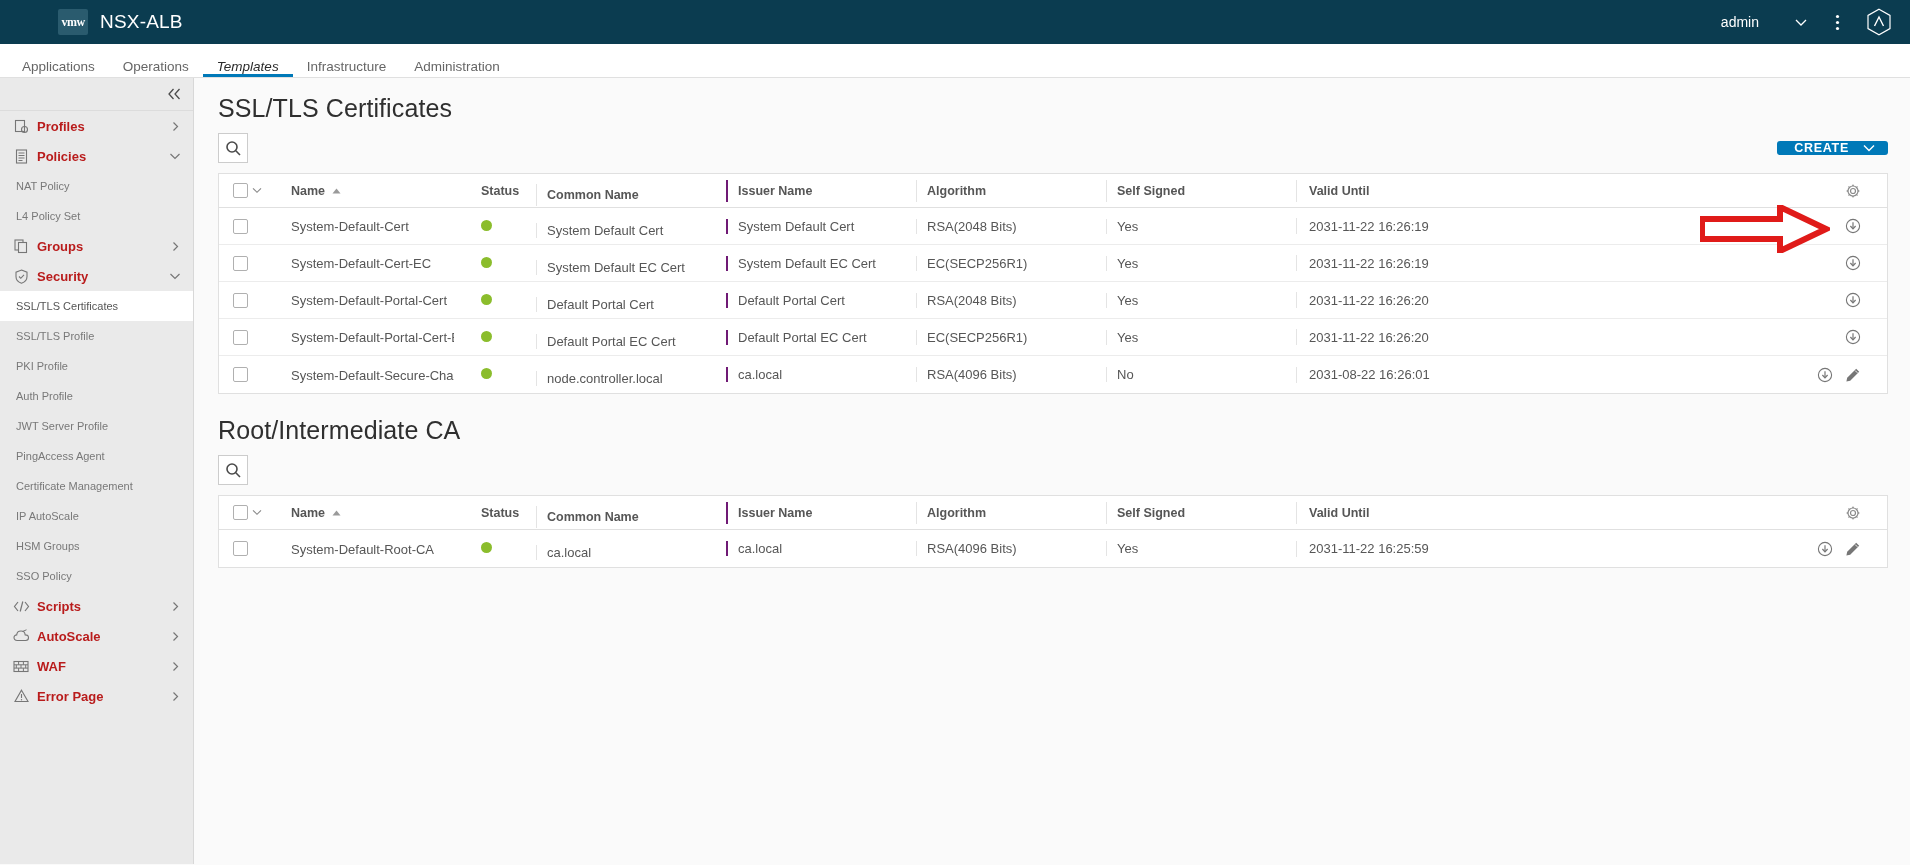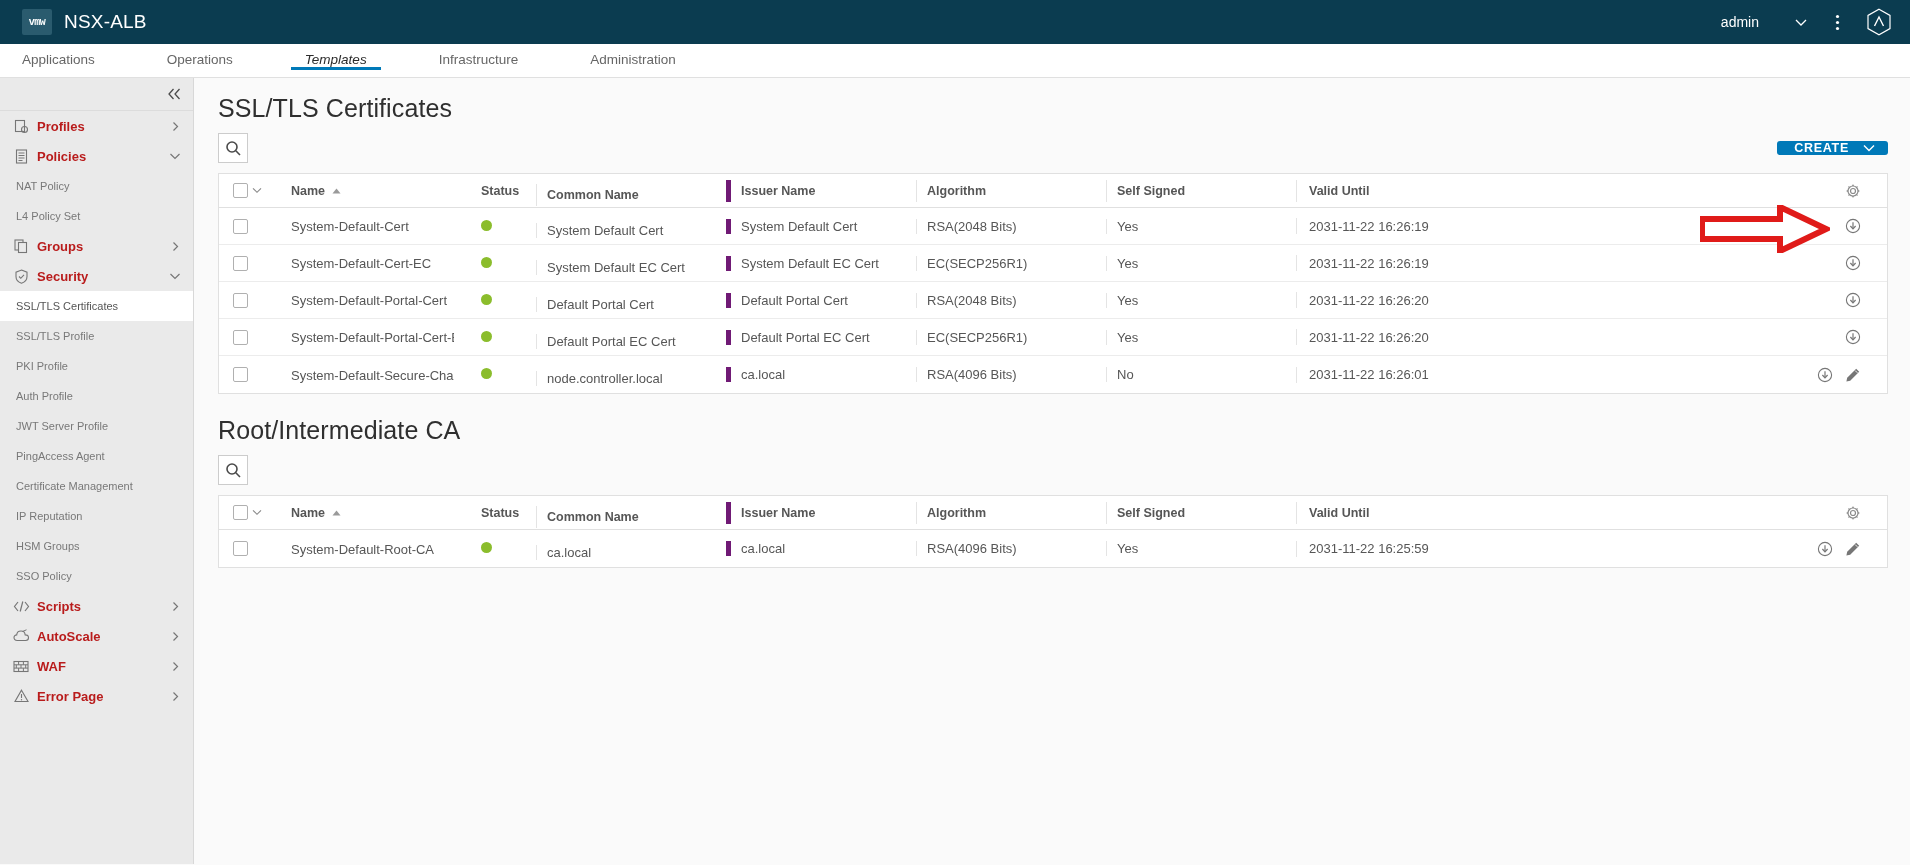--- a/index.html
+++ b/index.html
@@ -20,23 +20,24 @@
     display: flex;
     align-items: center;
     padding: 0 18px 0 22px;
     color: #ffffff;
   }
   .vmw-logo {
     width: 30px; height: 26px;
     background: #2a5b6e;
     border-radius: 2px;
     display: flex; align-items: center; justify-content: center;
-    font-size: 10px; font-weight: bold; letter-spacing: -0.5px;
+    font-size: 12px; font-weight: bold; letter-spacing: -0.5px;
     color: #ffffff;
-    font-family: Liberation Mono, monospace;
+    font-family: Liberation Serif, serif;
+    margin-left: 36px;
   }
   .app-title {
     margin-left: 12px;
     font-size: 19px;
     font-weight: 400;
     color: #ffffff;
     letter-spacing: 0.2px;
   }
   .topbar-spacer { flex: 1; }
   .user-name {
@@ -50,24 +51,23 @@
     display: flex; align-items: center; justify-content: center;
     cursor: pointer;
   }
   .topbar-icon:last-child { margin-right: 0; }
 
   
   .navbar {
     height: 34px;
     background: #ffffff;
     display: flex;
-    align-items: center;
+    align-items: flex-end;
     padding-left: 8px;
     border-bottom: 1px solid #e0e0e0;
-    gap: 44px;
   }
   .nav-item {
     display: flex; align-items: center;
     padding: 0 14px;
     font-size: 13.5px;
     color: #666;
     cursor: pointer;
     border-bottom: 3px solid transparent;
     position: relative;
     top: 0;
@@ -204,21 +204,21 @@
     font-weight: bold;
     color: #565656;
     font-size: 12.5px;
     border-bottom: 1px solid #e0e0e0;
   }
   .cell { padding: 0 10px; overflow: hidden; white-space: nowrap; }
   .c-check { width: 62px; display: flex; align-items: center; padding-left: 14px; }
   .c-name { width: 190px; }
   .c-status { width: 65px; }
   .c-common { width: 190px; border-left: 1px solid #e4e4e4; margin-top: 8px; }
-  .c-issuer { width: 190px; border-left: 5px solid #701a75; }
+  .c-issuer { width: 190px; border-left: 2px solid #701a75; }
   .c-alg { width: 190px; border-left: 1px solid #e4e4e4; }
   .c-self { width: 190px; border-left: 1px solid #e4e4e4; }
   .c-valid { flex: 1; border-left: 1px solid #e4e4e4; display: flex; align-items: center; }
   .thead .cell { display: flex; align-items: center; height: 22px; }
   .thead .c-check { border-left: none; }
 
   .cb {
     width: 15px; height: 15px;
     border: 1px solid #b0b0b0;
     background: #ffffff;
@@ -369,21 +369,21 @@
             </svg>
           </span>
         </div>
         <div class="side-leaf active">SSL/TLS Certificates</div>
         <div class="side-leaf">SSL/TLS Profile</div>
         <div class="side-leaf">PKI Profile</div>
         <div class="side-leaf">Auth Profile</div>
         <div class="side-leaf">JWT Server Profile</div>
         <div class="side-leaf">PingAccess Agent</div>
         <div class="side-leaf">Certificate Management</div>
-        <div class="side-leaf">IP Reputation</div>
+        <div class="side-leaf">IP AutoScale</div>
         <div class="side-leaf">HSM Groups</div>
         <div class="side-leaf">SSO Policy</div>
         <div class="side-group">
           <span class="g-icon">
             <svg width="17" height="13" viewBox="0 0 17 13">
               <path d="M5 2 L1.5 6.5 L5 11" fill="none" stroke="#767676" stroke-width="1.2"></path>
               <path d="M12 2 L15.5 6.5 L12 11" fill="none" stroke="#767676" stroke-width="1.2"></path>
               <line x1="9.8" y1="1.5" x2="7.2" y2="11.5" stroke="#767676" stroke-width="1.2"></line>
             </svg>
           </span>
@@ -601,21 +601,21 @@
             <div class="cell c-check">
               <span class="cb"></span>
             </div>
             <div class="cell c-name"><span class="name-txt">System-Default-Secure-Channel-Cert</span></div>
             <div class="cell c-status"><span class="dot" style="background: rgb(139, 189, 44);"></span></div>
             <div class="cell c-common">node.controller.local</div>
             <div class="cell c-issuer">ca.local</div>
             <div class="cell c-alg">RSA(4096 Bits)</div>
             <div class="cell c-self">No</div>
             <div class="cell c-valid">
-              <span class="valid-txt">2031-11-22 16:26:01</span>
+              <span class="valid-txt">2031-08-22 16:26:01</span>
               <span class="row-actions">
                 <span class="act-icon">
                   <svg width="16" height="16" viewBox="0 0 16 16">
                     <circle cx="8" cy="8" r="6.6" fill="none" stroke="#767676" stroke-width="1.1"></circle>
                     <line x1="8" y1="4.2" x2="8" y2="10.4" stroke="#767676" stroke-width="1.2"></line>
                     <path d="M5.4 8 L8 10.8 L10.6 8" fill="none" stroke="#767676" stroke-width="1.2"></path>
                   </svg>
                 </span>
                 <span class="act-icon">
                   <svg width="16" height="16" viewBox="0 0 16 16">

